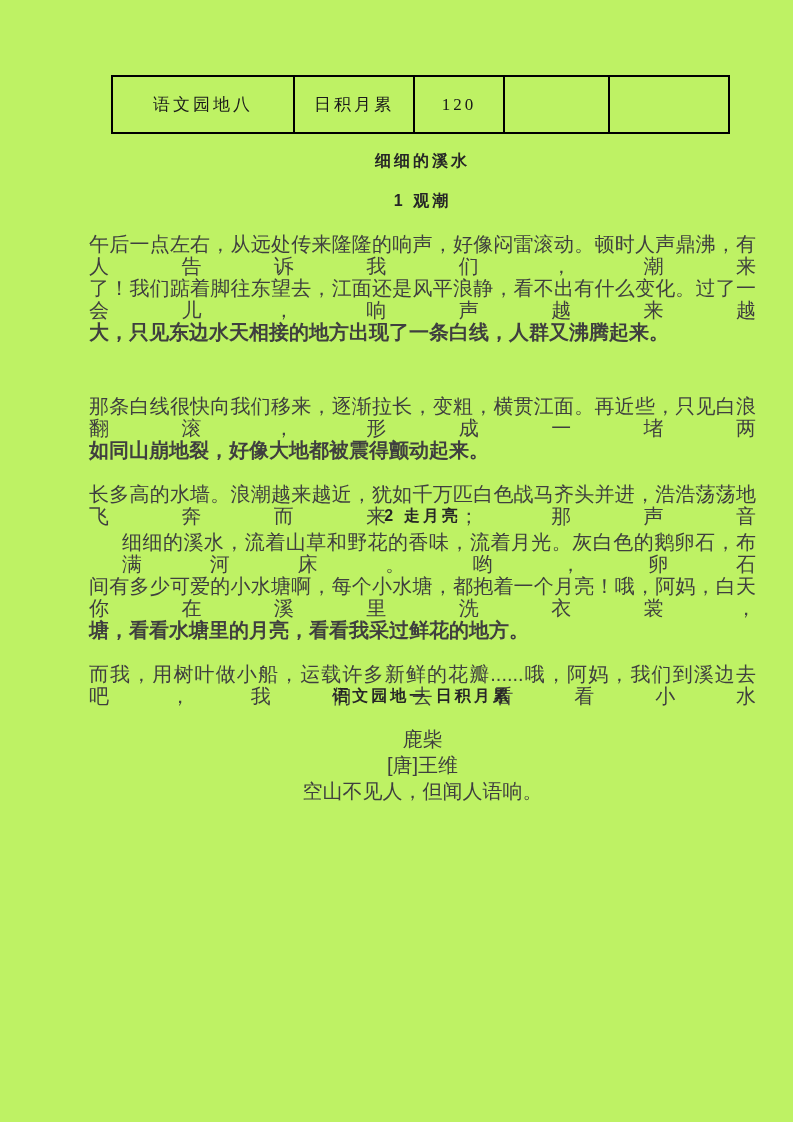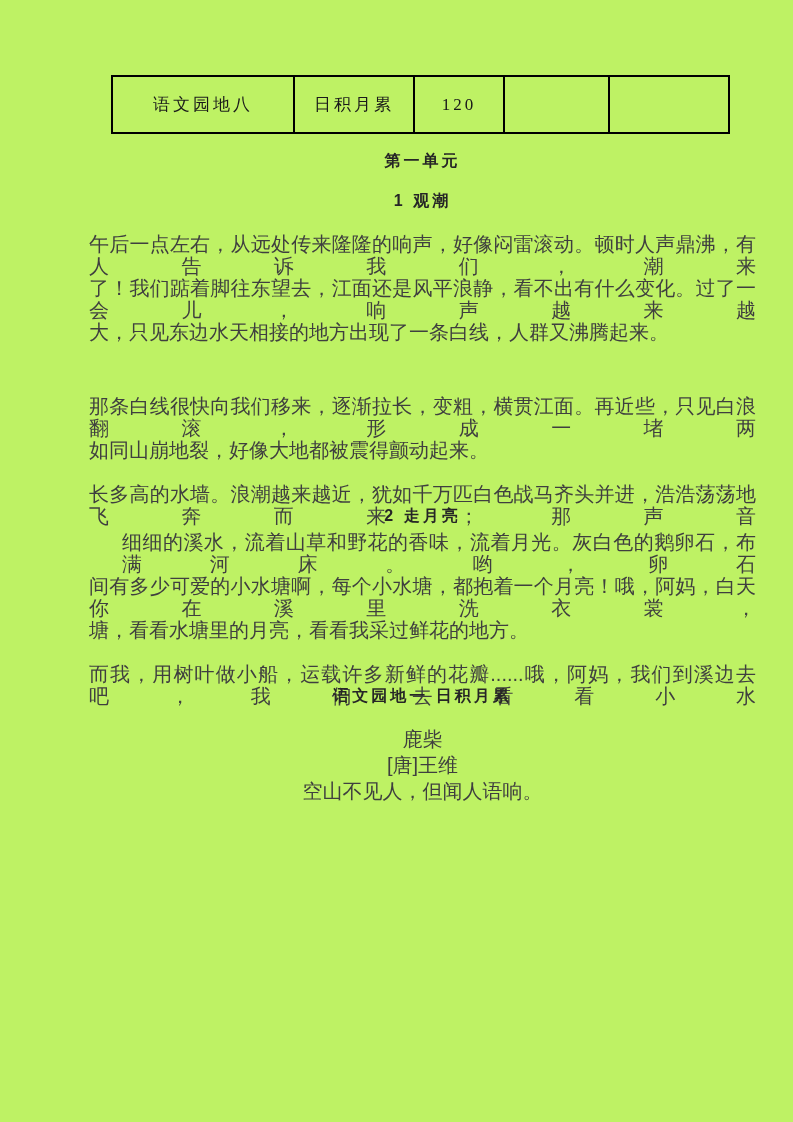--- a/index.html
+++ b/index.html
@@ -44,21 +44,21 @@
     line-height: 22px;
     font-size: 20px;
     color: #3f3f3f;
     white-space: nowrap;
   }
   .just {
     white-space: normal;
     text-align: justify;
     text-align-last: justify;
   }
-  .left { text-align: left; }
+  .left { text-align: left; font-weight: bold; }
   .center { text-align: center; }
   .bold {
     font-weight: bold;
     color: #262626;
     letter-spacing: 3px;
     font-size: 16px;
   }
   .indent { padding-left: 33px; width: 634px; }
 
   .mt16 { margin-top: 16px; }
@@ -75,21 +75,21 @@
 <div class="page">
 
   <div class="doc-table">
     <div class="cell">语文园地八</div>
     <div class="cell">日积月累</div>
     <div class="cell">120</div>
     <div class="cell"></div>
     <div class="cell"></div>
   </div>
 
-  <div class="ln center bold mt16">第一单元</div>
+  <div class="ln center bold mt16">细细的溪水</div>
 
   <div class="ln center bold mt18">1 观潮</div>
 
   <div class="ln just mt21">午后一点左右，从远处传来隆隆的响声，好像闷雷滚动。顿时人声鼎沸，有人告诉我们，潮来</div>
   <div class="ln just mt22">了！我们踮着脚往东望去，江面还是风平浪静，看不出有什么变化。过了一会儿，响声越来越</div>
   <div class="ln left mt22">大，只见东边水天相接的地方出现了一条白线，人群又沸腾起来。</div>
 
   <div class="ln just mt52">那条白线很快向我们移来，逐渐拉长，变粗，横贯江面。再近些，只见白浪翻滚，形成一堵两</div>
   <div class="ln left mt22">如同山崩地裂，好像大地都被震得颤动起来。</div>
   <div class="ln just mt22">长多高的水墙。浪潮越来越近，犹如千万匹白色战马齐头并进，浩浩荡荡地飞奔而来；那声音</div>

